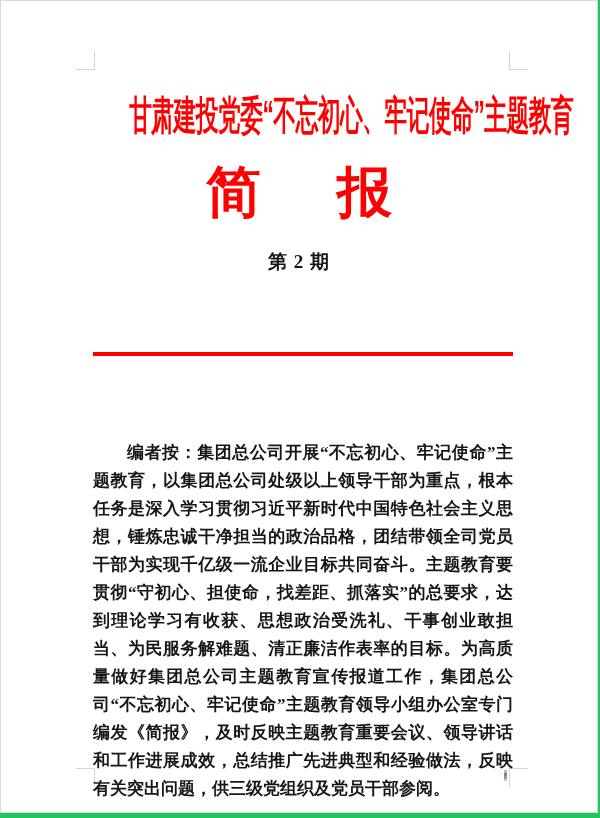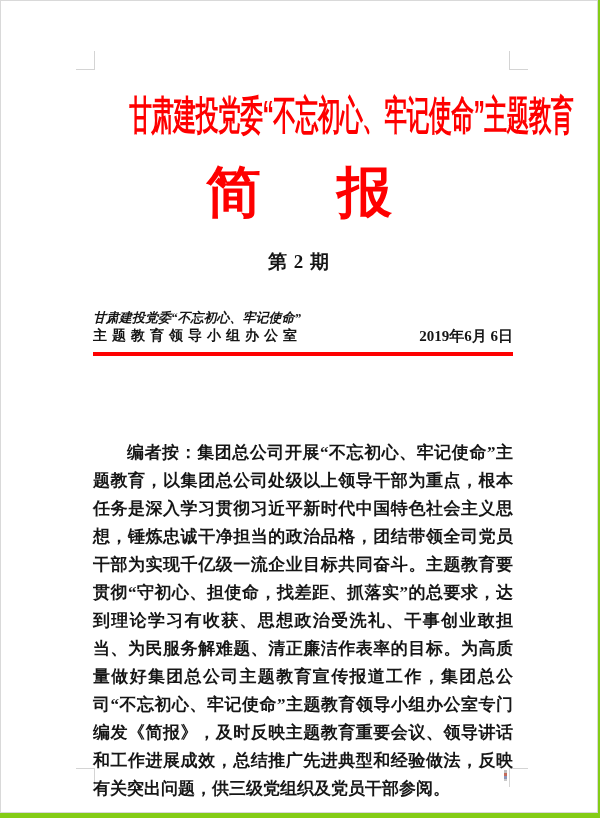--- a/index.html
+++ b/index.html
@@ -1,18 +1,18 @@
 <!DOCTYPE html>
 <html><head>
 <meta charset="utf-8">
 <style>
   html,body { margin:0; padding:0; background:#e8e8e8; }
   .viewport {
     position:relative; width:600px; height:818px;
-    background:#84cc16; overflow:hidden;
+    background:#22c55e; overflow:hidden;
     font-family:"Liberation Serif", serif;
   }
   .page {
     position:absolute; left:0; top:0; width:598px; height:813px;
     background:#ffffff; box-sizing:border-box;
     border:1px solid #d9d9d9;
   }
   
   .crop { position:absolute; width:18px; height:18px; }
   .crop.tl { left:75px;  top:50px;  border-right:1px solid #d4d4d4; border-bottom:1px solid #d4d4d4; }
@@ -80,26 +80,19 @@
 
     <div class="doc-title">甘肃建投党委“不忘初心、牢记使命”主题教育</div>
 
     <div class="banner">
       <span>简</span>
       <span>报</span>
     </div>
 
     <div class="issue-no">第 2 期</div>
 
-    <div class="issuer-row">
-      <div>
-        <div class="issuer-line1">甘肃建投党委“不忘初心、牢记使命”</div>
-        <div class="issuer-line2">主题教育领导小组办公室</div>
-      </div>
-      <div class="issue-date">2019年6月 6日</div>
-    </div>
 
     <div class="red-rule"></div>
 
     <p class="body-text"><span class="lead">编者按：</span><span>集团总公司开展“不忘初心、牢记使命”主题教育，以集团总公司处级以上领导干部为重点，根本任务是深入学习贯彻习近平新时代中国特色社会主义思想，锤炼忠诚干净担当的政治品格，团结带领全司党员干部为实现千亿级一流企业目标共同奋斗。主题教育要贯彻“守初心、担使命，找差距、抓落实”的总要求，达到理论学习有收获、思想政治受洗礼、干事创业敢担当、为民服务解难题、清正廉洁作表率的目标。为高质量做好集团总公司主题教育宣传报道工作，集团总公司“不忘初心、牢记使命”主题教育领导小组办公室专门编发《简报》，及时反映主题教育重要会议、领导讲话和工作进展成效，总结推广先进典型和经验做法，反映有关突出问题，供三级党组织及党员干部参阅。</span></p>
 
   </div>
 </div>
 
 </body></html>

